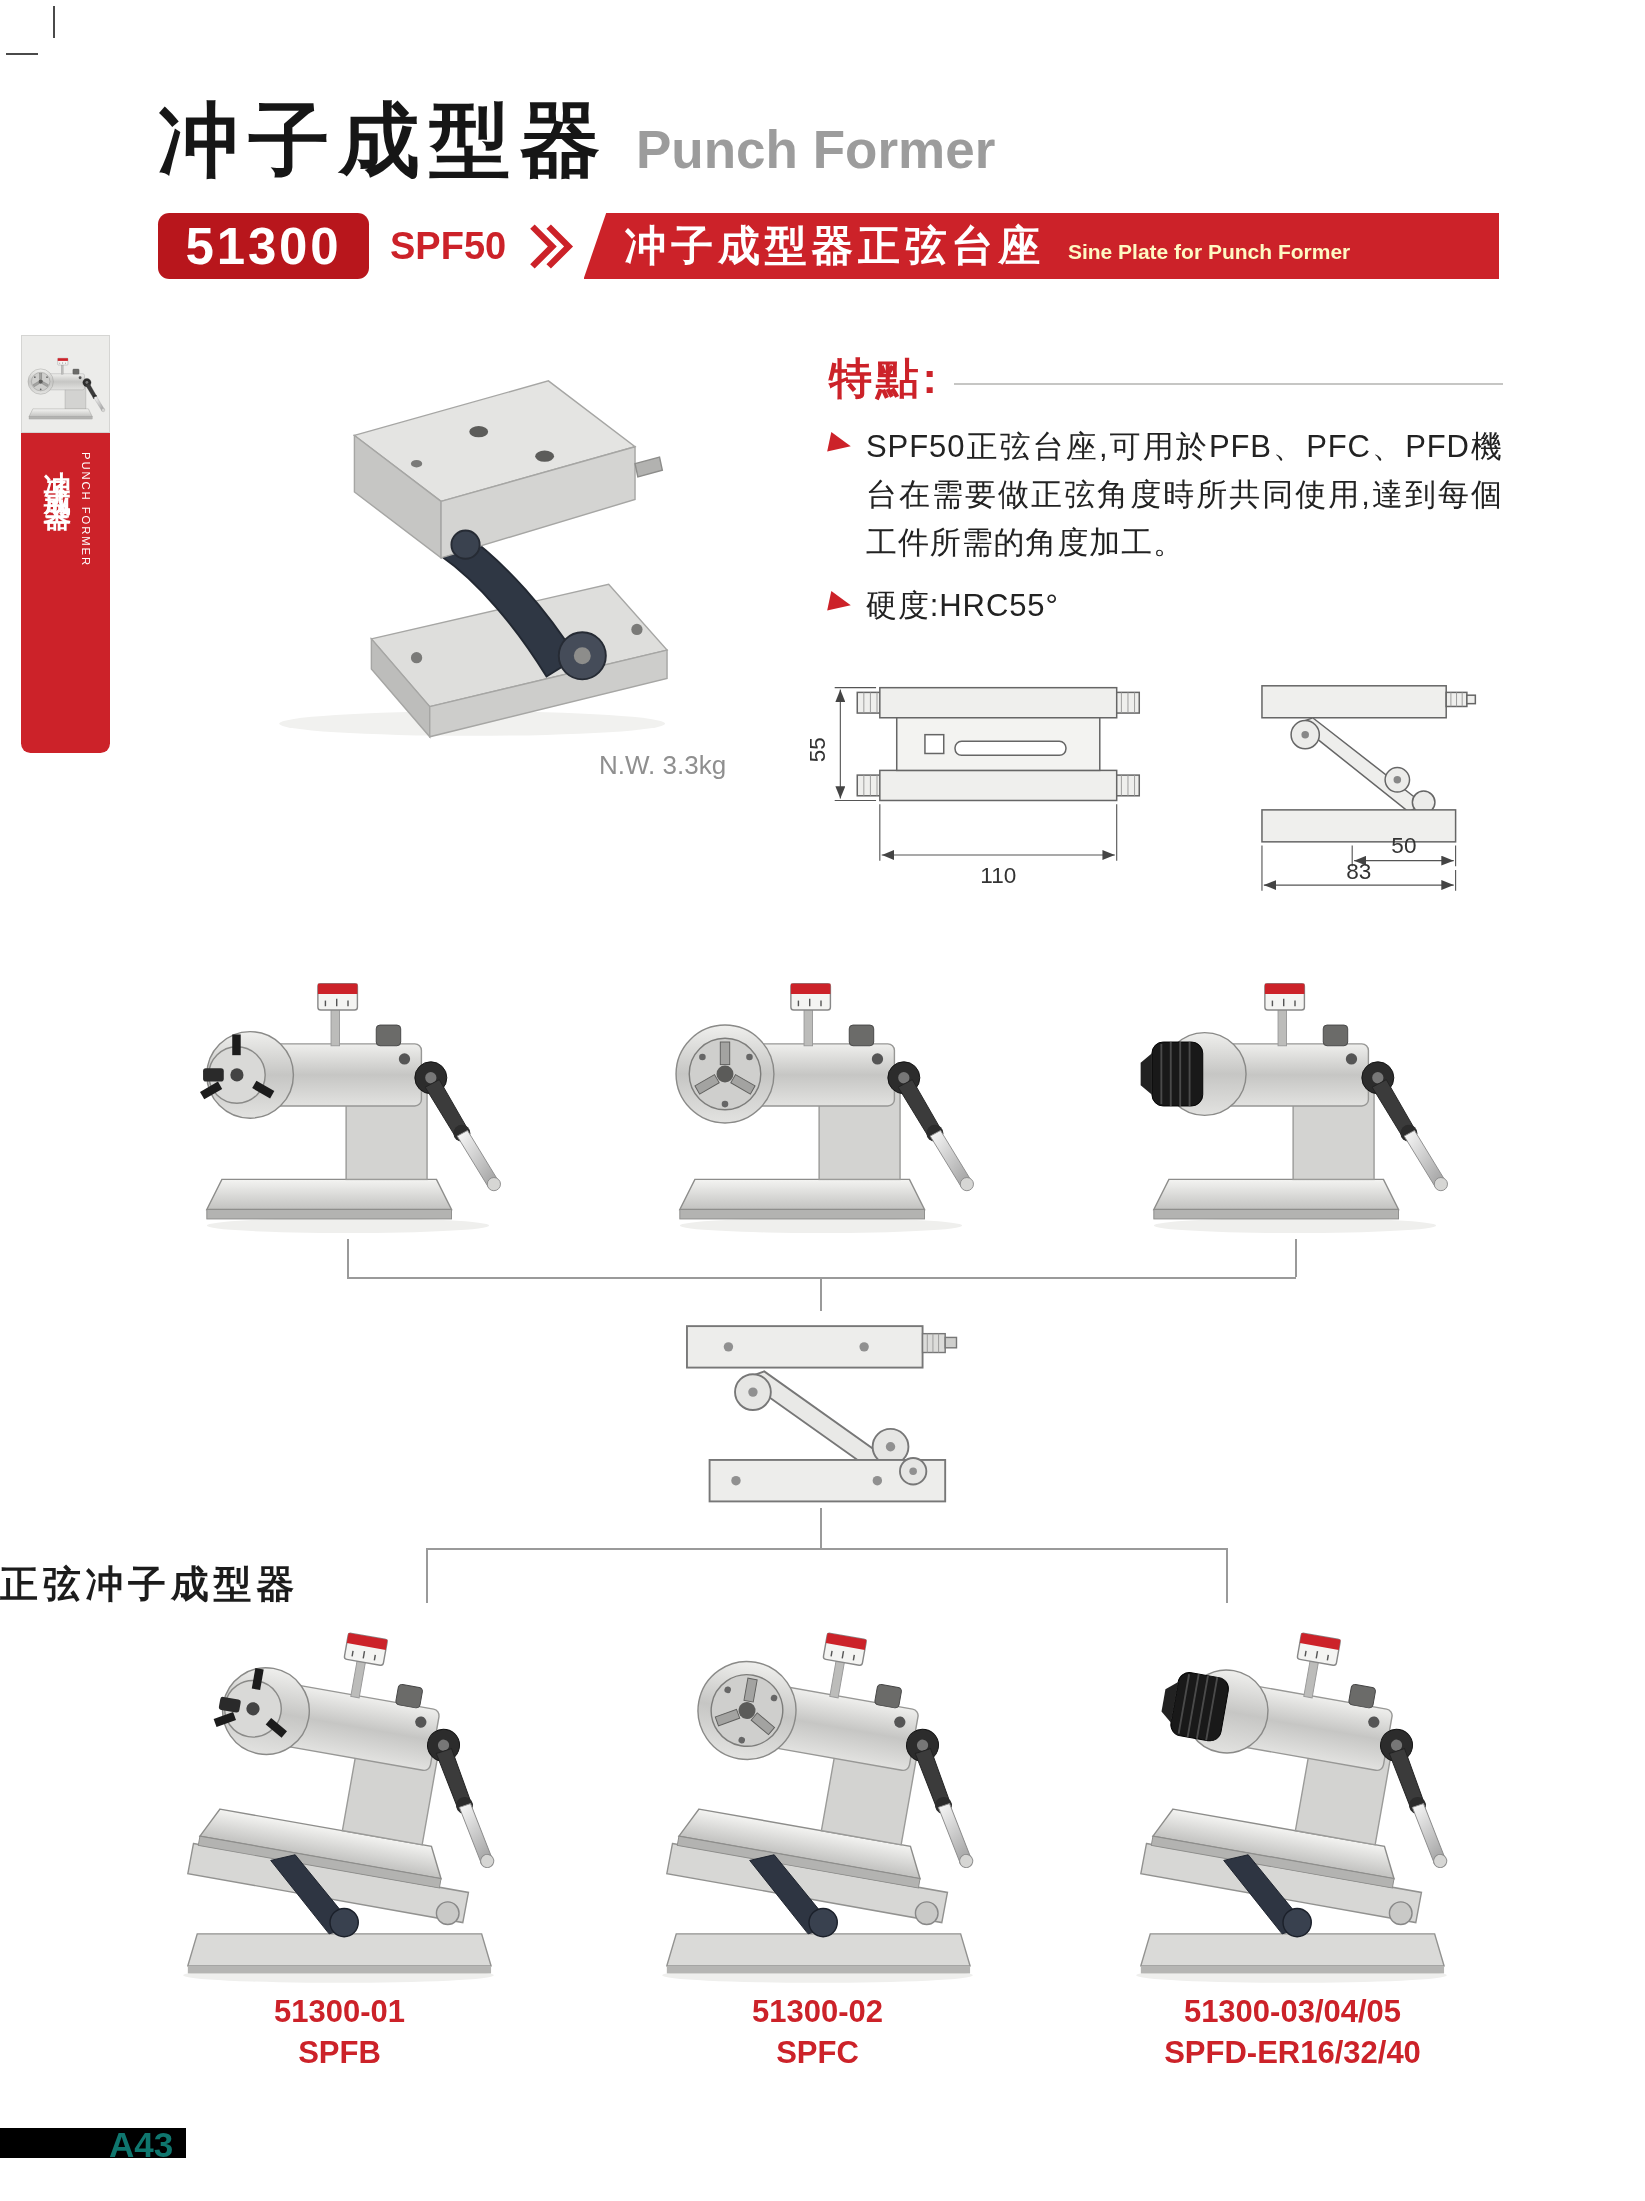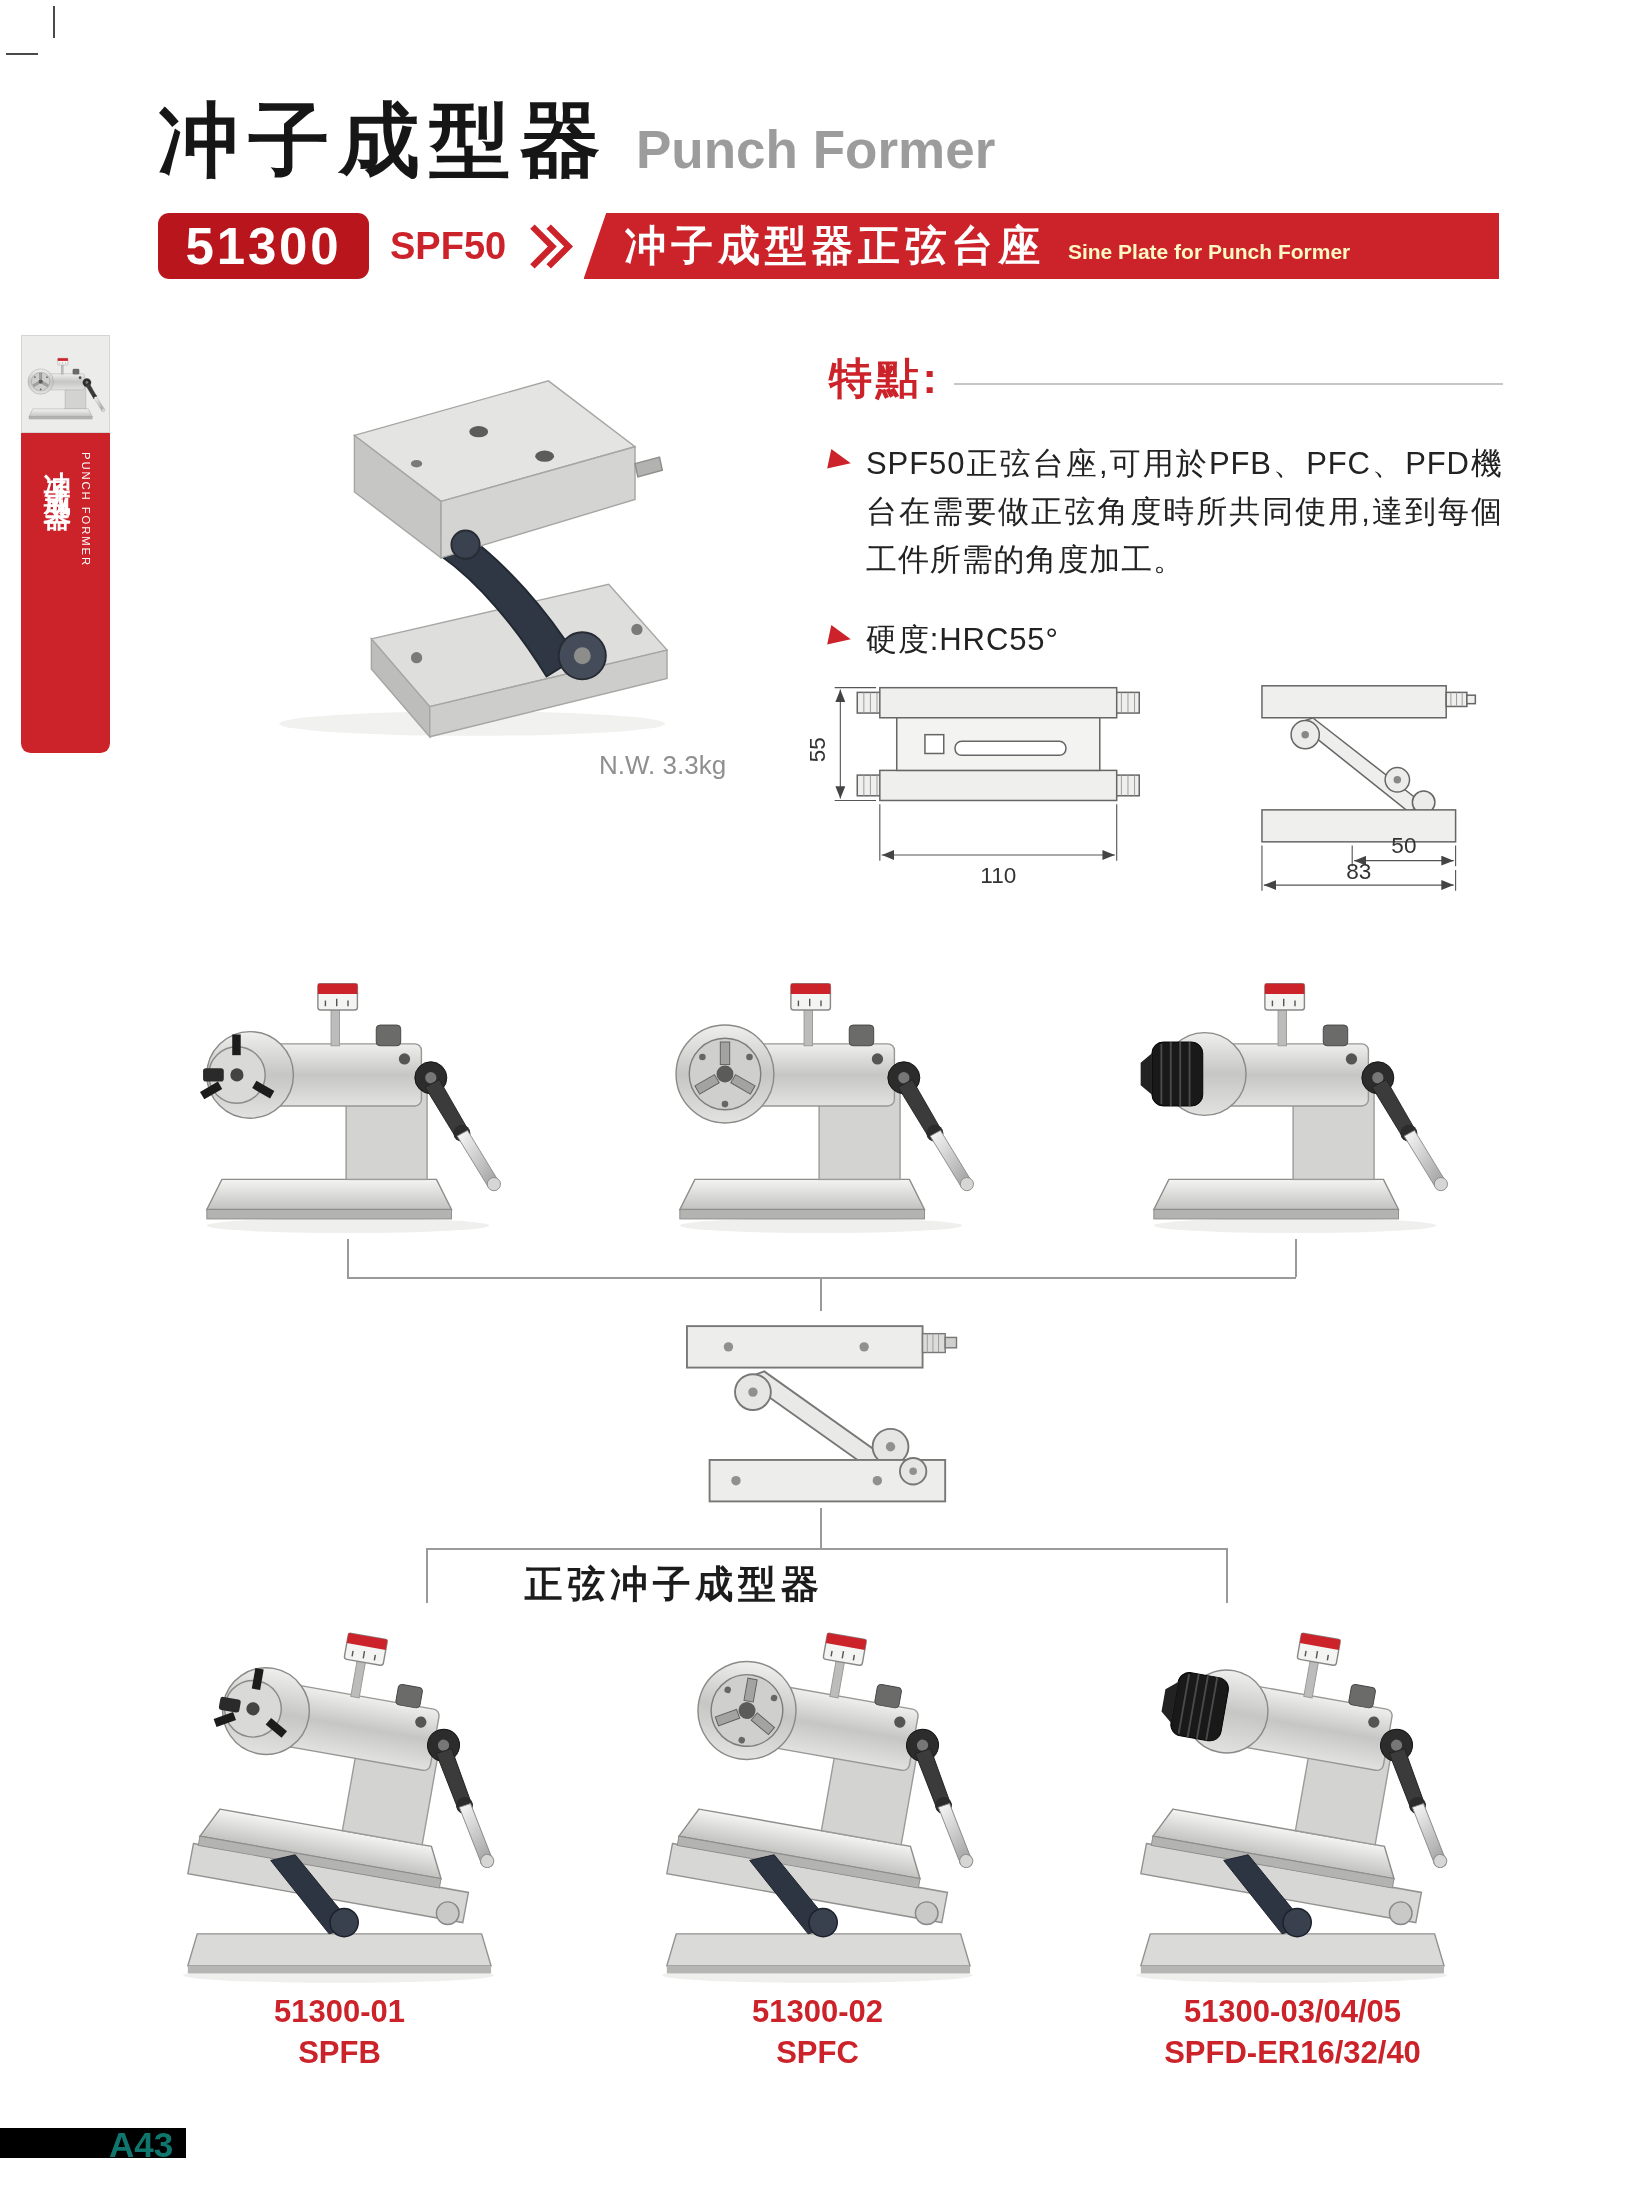--- a/index.html
+++ b/index.html
@@ -30,21 +30,21 @@
   .side-en{writing-mode:vertical-rl;color:#fff;font-size:11.3px;letter-spacing:1.9px;padding-top:1.9px}
 
   .hero{position:absolute;left:232px;top:345px;width:452px;height:405px}
   .hero svg{width:100%;height:100%}
   .nw{position:absolute;left:599px;top:750px;font-size:26px;color:#8f8f8f}
 
   .features{position:absolute;left:829px;top:350px;width:674px}
   .feat-head{display:flex;align-items:center}
   .feat-title{color:#cc2229;font-size:43px;font-weight:bold;letter-spacing:3.8px;white-space:nowrap}
   .feat-rule{flex:1;height:1.9px;background:#c6c6c4;margin-left:13px;margin-top:9.4px}
-  .feat-item{display:flex;margin-top:32px}
+  .feat-item{display:flex;margin-top:15px}
   .feat-item p{font-size:31px;color:#222;line-height:1.55;letter-spacing:0.9px;text-align:justify}
   .tri{flex:none;width:0;height:0;border-top:10.4px solid transparent;border-bottom:10.4px solid transparent;border-left:22.6px solid #cc2229;transform:rotate(12deg);margin:11.3px 15px 0 0}
 
   .drawing{position:absolute}
   .drawing-front{left:797px;top:667px}
   .drawing-side{left:1230px;top:667px}
   .dim{font-family:"Liberation Sans",sans-serif;font-size:24px;fill:#333}
 
   .photo{position:absolute;width:320px;height:292px}
   .photo svg{width:100%;height:100%}
@@ -58,21 +58,21 @@
   .ln1h{left:347px;top:1277px;width:949px;height:1.9px}
   .ln1c{left:820px;top:1277px;width:1.9px;height:34px}
   .ln2a{left:820px;top:1508px;width:1.9px;height:40px}
   .ln2h{left:426px;top:1548px;width:802px;height:1.9px}
   .ln2b{left:426px;top:1548px;width:1.9px;height:55px}
   .ln2c{left:1226px;top:1548px;width:1.9px;height:55px}
 
   .midfig{position:absolute;left:670px;top:1311px;width:311px;height:198px}
   .midfig svg{width:100%;height:100%}
 
-  .group-label{position:absolute;left:0;top:1559px;width:1348px;text-align:center;font-size:38px;font-weight:bold;color:#1c1c1c;letter-spacing:4.7px}
+  .group-label{position:absolute;left:0;top:1559px;width:1348px;text-align:left;font-size:38px;font-weight:bold;color:#1c1c1c;letter-spacing:4.7px}
 
   .photo-b{position:absolute;width:339px;height:377px}
   .photo-b svg{width:100%;height:100%}
   .photo-b1{left:169px;top:1606px}
   .photo-b2{left:648px;top:1606px}
   .photo-b3{left:1122px;top:1606px}
 
   .caption{position:absolute;top:1992px;width:377px;text-align:center;color:#cc2229;font-weight:bold;font-size:31px;line-height:1.32}
   .cap-1{left:151px}.cap-2{left:629px}.cap-3{left:1104px}
 

